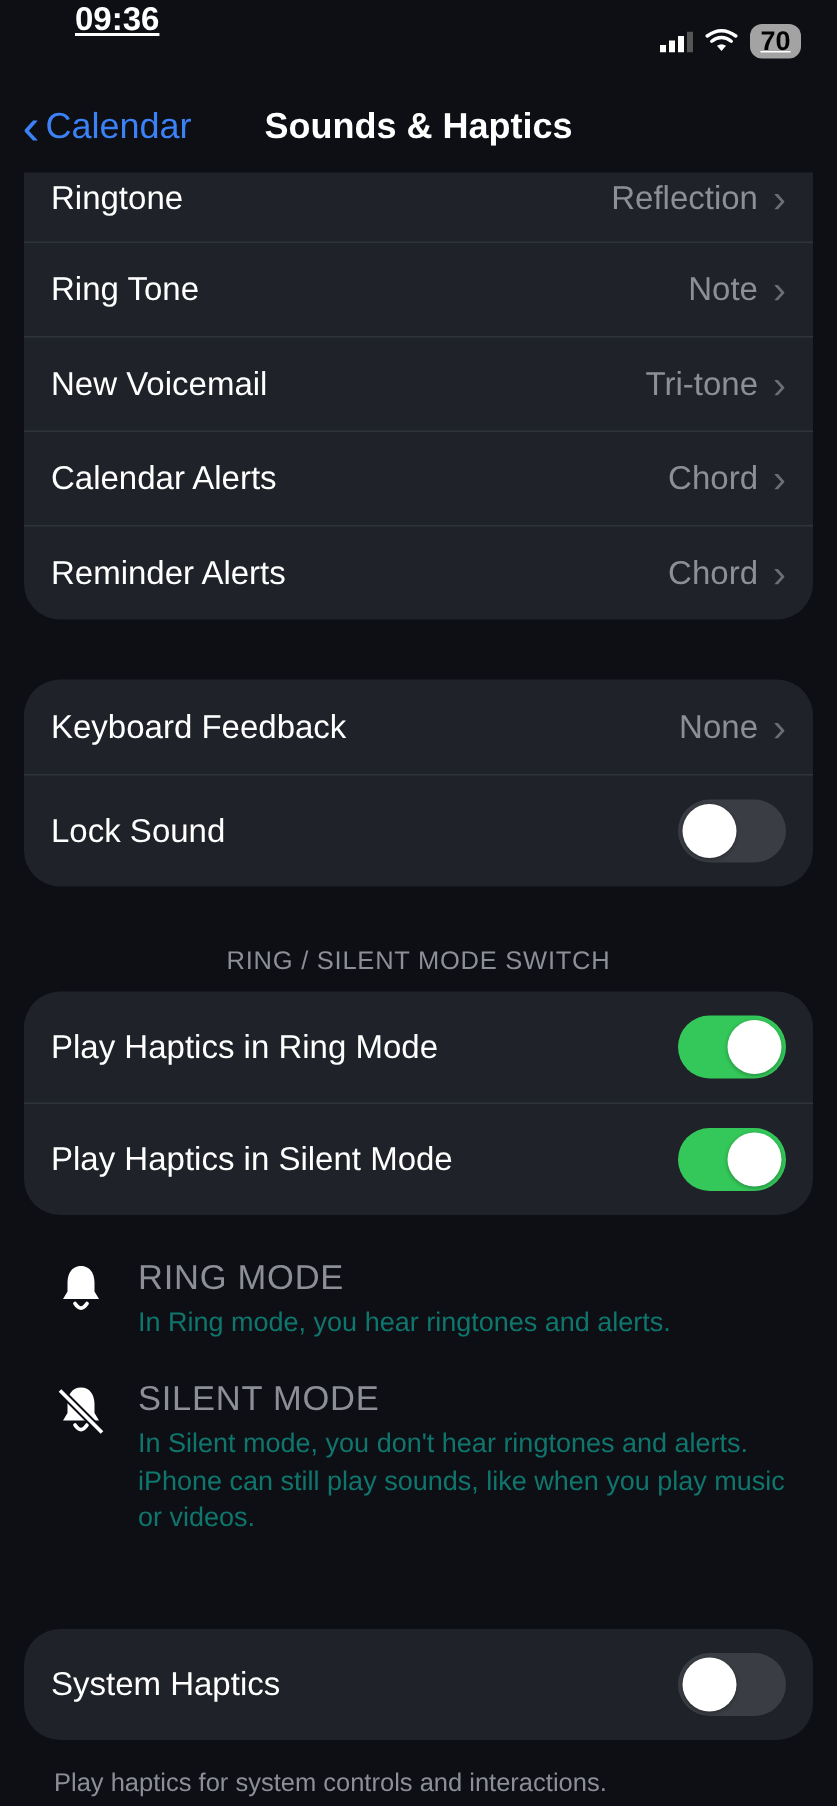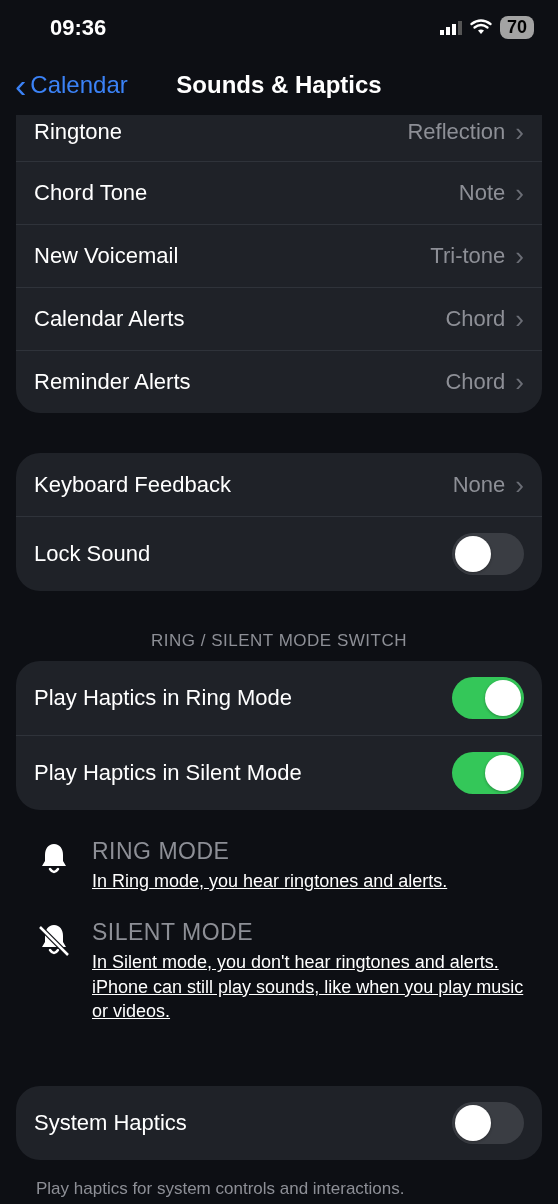--- a/index.html
+++ b/index.html
@@ -1,20 +1,20 @@
 <!DOCTYPE html>
 <html><head>
 <meta charset="utf-8">
 <style>
   * { box-sizing: border-box; margin: 0; padding: 0; }
   html, body { width: 558px; height: 1204px; background: #000; font-family: -apple-system, "Helvetica Neue", Arial, sans-serif; color: #fff; overflow: hidden; }
   .screen { width: 558px; height: 1204px; background: #0d0f14; position: relative; }
 
   
-  .statusbar { height: 55px; display: flex; align-items: center; justify-content: space-between; padding: 0 24px 0 50px; font-size: 22px; font-weight: 600; color: #fff; }
+  .statusbar { height: 55px; display: flex; justify-content: space-between; padding: 0 24px 0 50px; font-size: 22px; font-weight: 600; color: #fff; text-decoration: underline; }
   .status-right { display: flex; align-items: center; gap: 8px; }
   .battery-pill { background: #a3a3a3; color: #000; border-radius: 8px; padding: 1px 7px; font-size: 18px; font-weight: 700; display: inline-block; }
 
   
   .navbar { height: 60px; display: flex; align-items: center; padding: 0 15px; position: relative; }
   .back { display: flex; align-items: center; color: #3b82f6; font-size: 24px; gap: 2px; }
   .back-chevron { font-size: 34px; font-weight: 300; line-height: 1; margin-right: 2px; }
   .title { position: absolute; left: 0; right: 0; text-align: center; font-size: 24px; font-weight: 600; color: #fff; pointer-events: none; }
 
   
@@ -36,21 +36,21 @@
   .toggle { width: 72px; height: 42px; border-radius: 21px; background: #3a3d43; position: relative; flex-shrink: 0; }
   .toggle.on { background: #34c759; }
   .knob { width: 36px; height: 36px; border-radius: 50%; background: #fff; position: absolute; top: 3px; left: 3px; box-shadow: 0 1px 3px rgba(0,0,0,0.3); }
   .toggle.on .knob { left: auto; right: 3px; }
 
   
   .info-block { display: flex; gap: 18px; padding: 8px 18px 18px 18px; }
   .info-icon { width: 40px; flex-shrink:0; display:flex; justify-content:center; padding-top:4px; }
   .info-text { flex: 1; }
   .info-title { font-size: 23px; color: #8d8f96; letter-spacing: 0.5px; margin-bottom: 4px; }
-  .info-desc { font-size: 18px; color: #ffffff; line-height: 1.35; text-decoration: underline; }
+  .info-desc { font-size: 18px; color: #0f766e; line-height: 1.35; }
   .spacer-45 { height: 45px; }
 </style>
 </head>
 <body>
 <div class="screen">
 
   <div class="statusbar">
     <span>09:36</span>
     <div class="status-right">
       <span>
@@ -84,21 +84,21 @@
 
     <div class="group partial-top">
       <div class="row">
         <span class="row-label">Ringtone</span>
         <div class="row-right">
           <span class="row-value">Reflection</span>
           <span class="chevron">›</span>
         </div>
       </div>
       <div class="row">
-        <span class="row-label">Chord Tone</span>
+        <span class="row-label">Ring Tone</span>
         <div class="row-right">
           <span class="row-value">Note</span>
           <span class="chevron">›</span>
         </div>
       </div>
       <div class="row">
         <span class="row-label">New Voicemail</span>
         <div class="row-right">
           <span class="row-value">Tri-tone</span>
           <span class="chevron">›</span>

